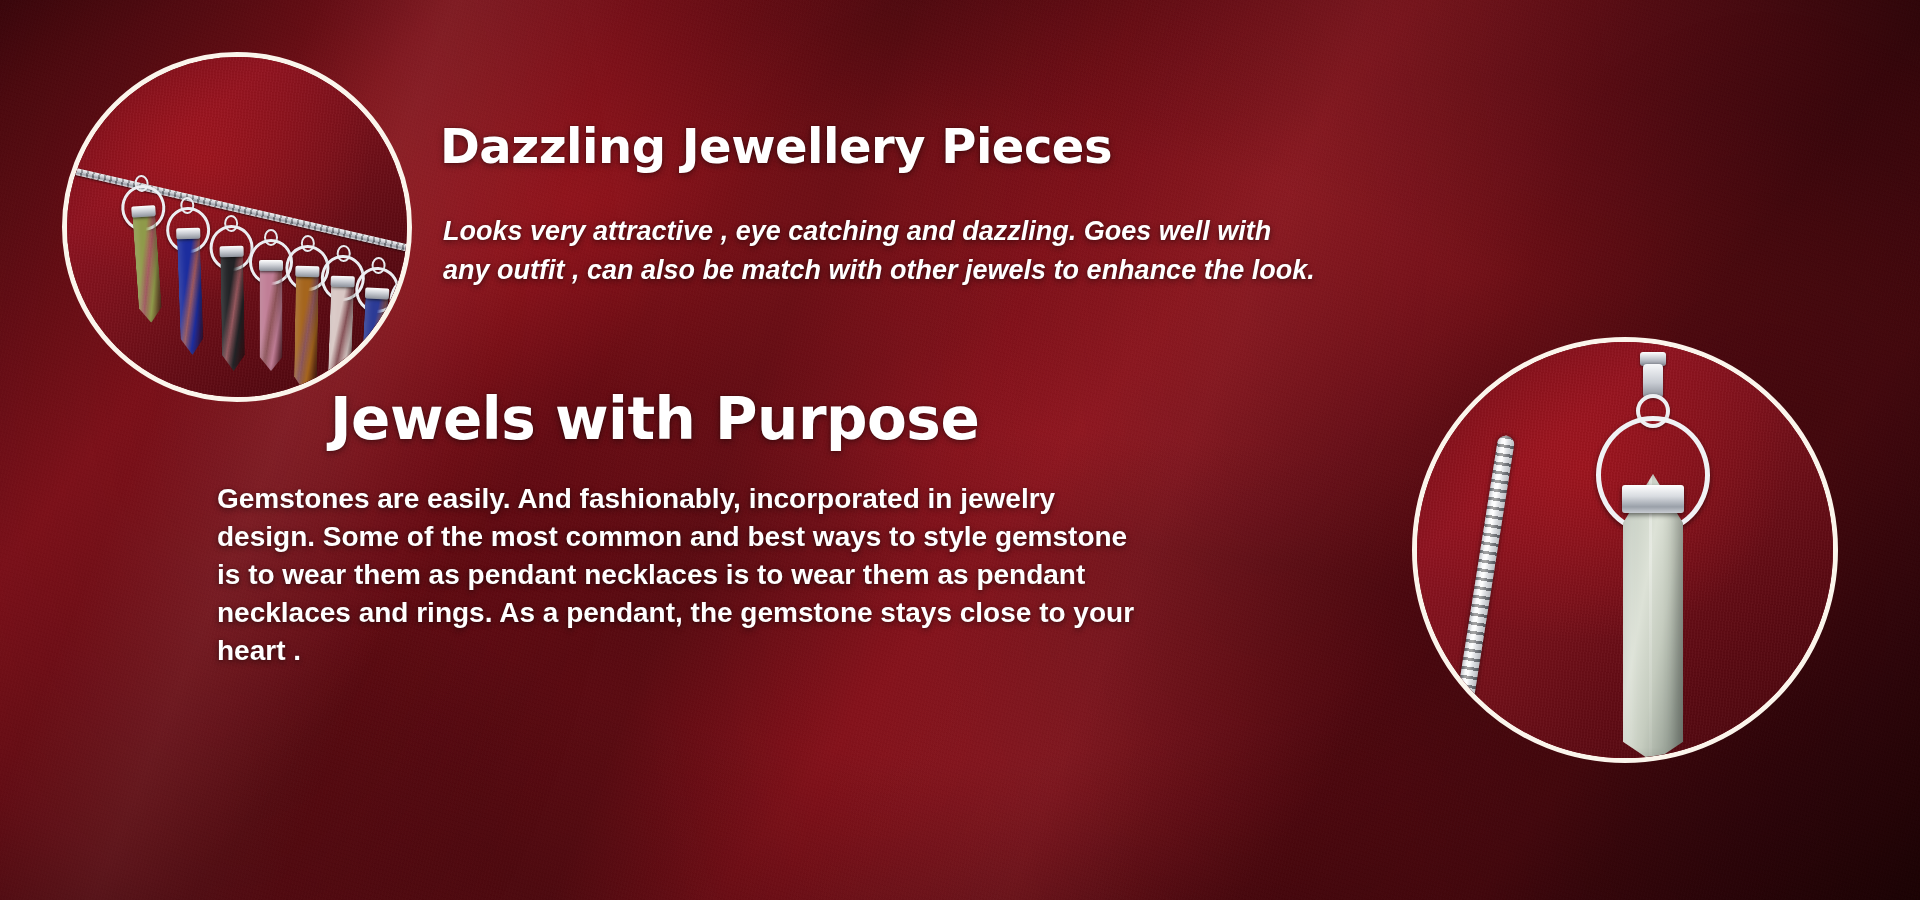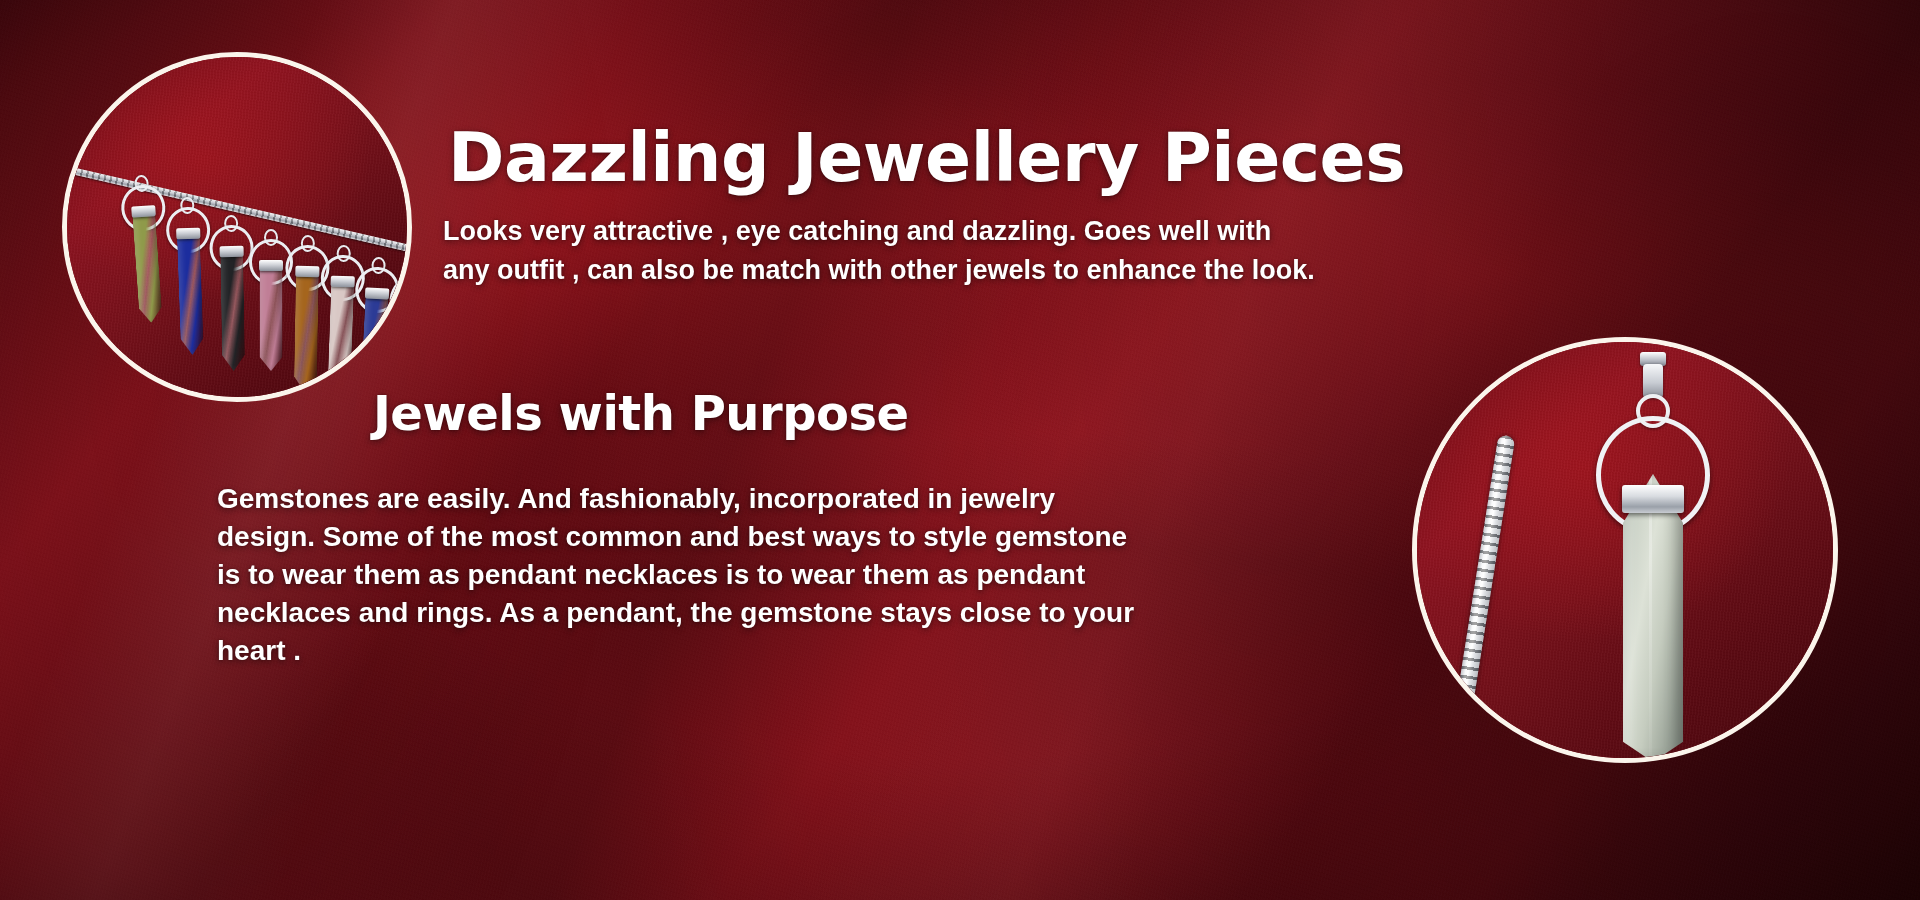--- a/index.html
+++ b/index.html
@@ -201,32 +201,32 @@
   
   .headline {
     position: absolute;
     color: #ffffff;
     font-weight: 700;
     letter-spacing: -0.5px;
     white-space: nowrap;
     text-shadow: 0 2px 7px rgba(0,0,0,.40), 0 0 2px rgba(0,0,0,.35);
     font-family: "DejaVu Sans", sans-serif;
   }
-  #headline-1 { left: 440px; top: 118px; font-size: 68px; margin-left: 8px; }
-  #headline-2 { left: 330px; top: 385px; font-size: 48px; margin-left: 43px; }
+  #headline-1 { left: 440px; top: 118px; font-size: 48px; }
+  #headline-2 { left: 330px; top: 385px; font-size: 58px; }
 
   .bodytext {
     position: absolute;
     color: #ffffff;
     font-weight: 700;
     font-family: "Liberation Sans Narrow", "Liberation Sans", sans-serif;
     font-stretch: condensed;
     text-shadow: 0 2px 6px rgba(0,0,0,.45), 0 0 2px rgba(0,0,0,.30);
   }
-  #body-1 { left: 443px; top: 212px; width: 880px; font-size: 27px; line-height: 39px; }
+  #body-1 { left: 443px; top: 212px; width: 880px; font-size: 27px; line-height: 39px; font-style: italic; }
   #body-2 { left: 217px; top: 480px; width: 930px; font-size: 28px; line-height: 38px; }
 </style>
 </head>
 <body>
 
 <div id="stage">
 
   <div class="velvet-base"></div>
   <div class="velvet-folds"></div>
   <div class="velvet-fibres"></div>

